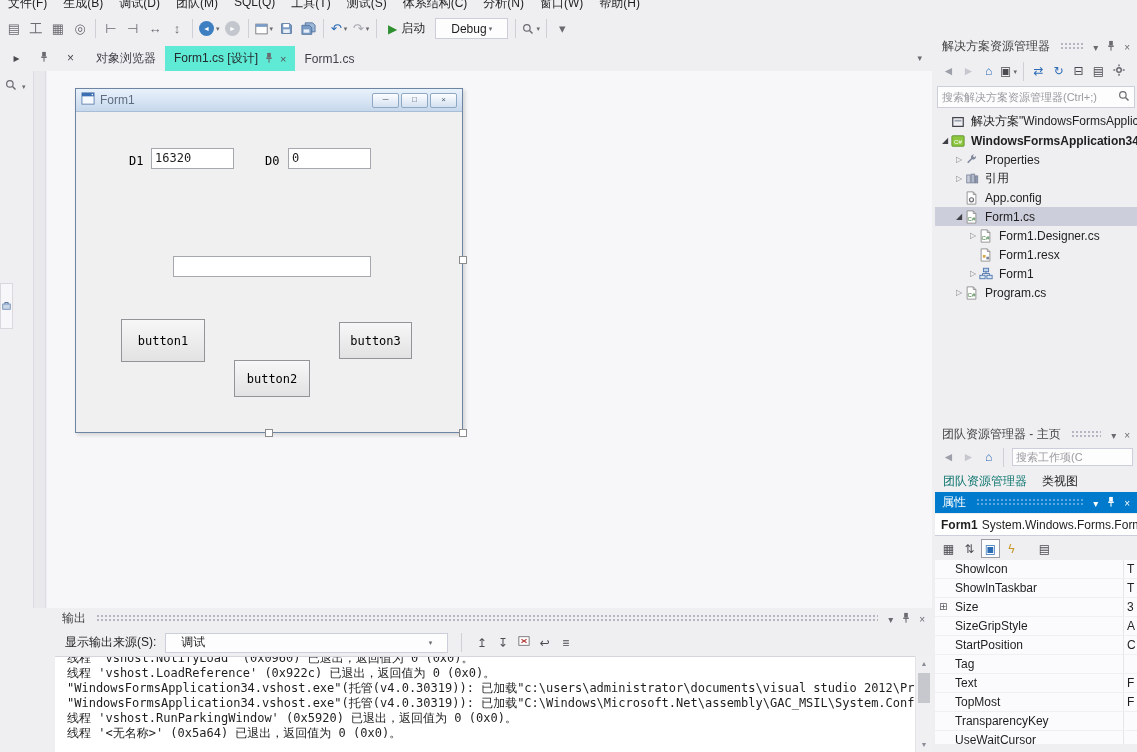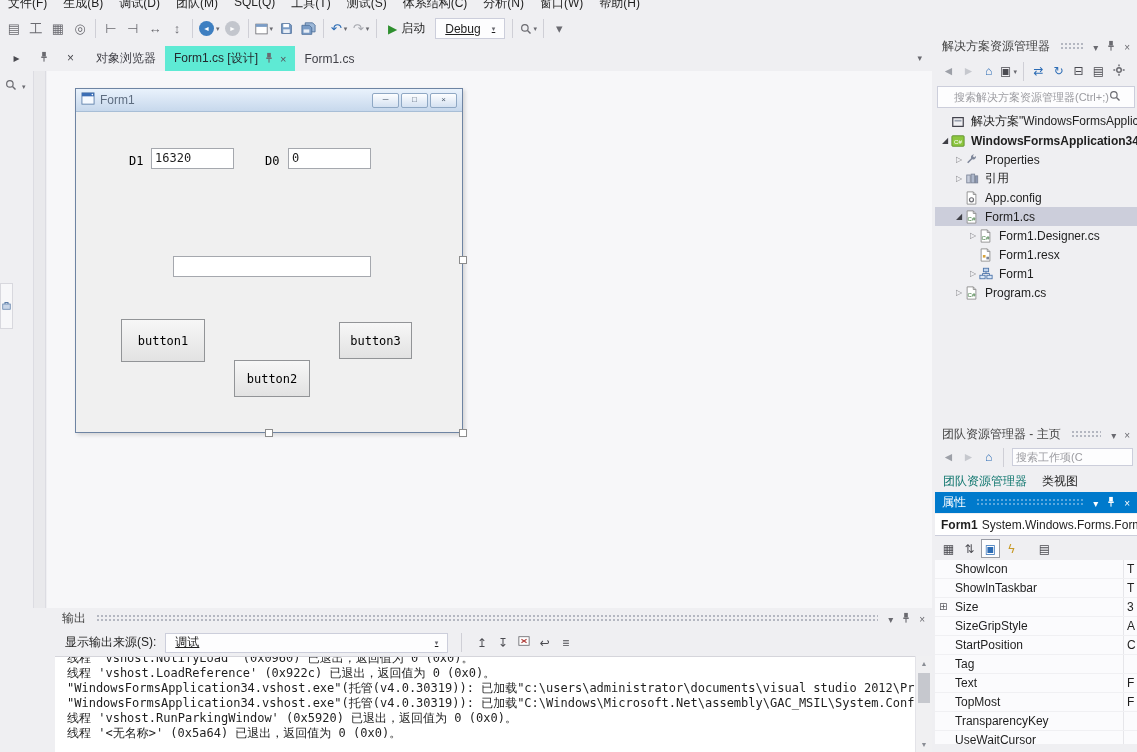--- a/index.html
+++ b/index.html
@@ -16,21 +16,21 @@
   #toolbar { position:absolute; left:0; top:13px; width:100%; height:31px; background:#EFEFF2; display:flex; align-items:center; padding-left:3px; }
   .tb-icon { height:24px; min-width:22px; display:flex; align-items:center; justify-content:center; padding:0 2px; }
   .tb-icon .glyph { font-size:13px; color:#6A6A70; line-height:1; }
   .tb-icon .shape { display:flex; align-items:center; }
   .caret { font-size:7px; color:#6A6A70; margin-left:2px; line-height:1; }
   .circle { width:15px; height:15px; border-radius:50%; display:flex; align-items:center; justify-content:center; font-size:7px !important; }
   .tb-sep { width:1px; height:19px; background:#CFCFD6; margin:0 4px; }
   .tb-gap { width:10px; }
   .start-btn { display:flex; align-items:center; gap:4px; padding:0 7px; height:24px; }
   .start-tri { color:#2E8F2E; font-size:12px; line-height:1; }
-  .combo { height:21px; background:#FDFDFE; border:1px solid #CCCEDB; display:flex; align-items:center; justify-content:space-between; padding:0 9px; min-width:70px; margin:0 3px;text-decoration:underline; }
+  .combo { height:21px; background:#FDFDFE; border:1px solid #CCCEDB; display:flex; align-items:center; justify-content:space-between; padding:0 15px; min-width:70px; margin:0 3px; }
 
   
   #tabstrip { position:absolute; left:0; top:44px; width:932px; height:27px; display:flex; align-items:flex-end; background:#EFEFF2; }
   .tabstrip-icons { display:flex; align-items:center; height:100%; padding:0 7px; gap:8px; }
   .tabstrip-icons .glyph { font-size:11px; color:#6A6A70; }
   .tab { height:25px; display:flex; align-items:center; padding:0 9px; gap:6px; white-space:nowrap; color:#3F3F46; }
   .tab.active { background:#5eead4; color:#24292E; }
   .tab .tab-x { font-size:11px; color:#55555C; }
   #tab-overflow { margin-left:auto; padding:0 10px; font-size:9px; color:#6A6A70; align-self:center; }
 
@@ -77,21 +77,21 @@
   #output-lines { margin-top:-6px; }
   .out-line { white-space:pre; line-height:15px; }
   #out-scroll { position:absolute; right:0; top:48px; bottom:0; width:17px; background:#F0F0F2; border-left:1px solid #E3E3E8; }
   #out-scroll .arr { height:15px; display:flex; align-items:center; justify-content:center; font-size:7px; color:#8A8D95; }
   #out-scroll .arr.dn { position:absolute; bottom:0; left:0; right:0; }
   #out-thumb { position:absolute; left:2px; right:2px; top:17px; height:30px; background:#C6C8CE; }
 
   
   #right { position:absolute; left:935px; top:36px; width:202px; height:708px; background:#EFEFF2; overflow:hidden; }
   #se-toolbar { position:absolute; left:0; top:22px; right:0; height:26px; display:flex; align-items:center; padding:0 4px; gap:1px; }
-  #se-search { position:absolute; left:2px; top:50px; right:2px; height:22px; background:#FDFDFE; border:1px solid #CCCEDB; display:flex; align-items:center; justify-content:space-between; padding:0 16px; overflow:hidden; }
+  #se-search { position:absolute; left:2px; top:50px; right:2px; height:22px; background:#FDFDFE; border:1px solid #CCCEDB; display:flex; align-items:center; justify-content:space-between; padding:0 4px; overflow:hidden; }
   .search-ph { color:#9B9BA0; font-size:11px; white-space:nowrap; }
   #se-tree { position:absolute; left:0; top:76px; right:0; height:192px; overflow:hidden; }
   .tree-row { height:19px; display:flex; align-items:center; white-space:nowrap; overflow:hidden; }
   .tree-row.selected { background:#CCCEDB; }
   .expander { width:12px; text-align:center; font-size:8px; color:#8A8A8E; flex:none; }
   .expander.open { color:#3F3F46; }
   .tree-icon { width:16px; height:15px; margin-right:4px; flex:none; display:flex; align-items:center; }
   .tree-label { overflow:hidden; white-space:nowrap; }
   .tree-label.bold { font-weight:bold; }
 

